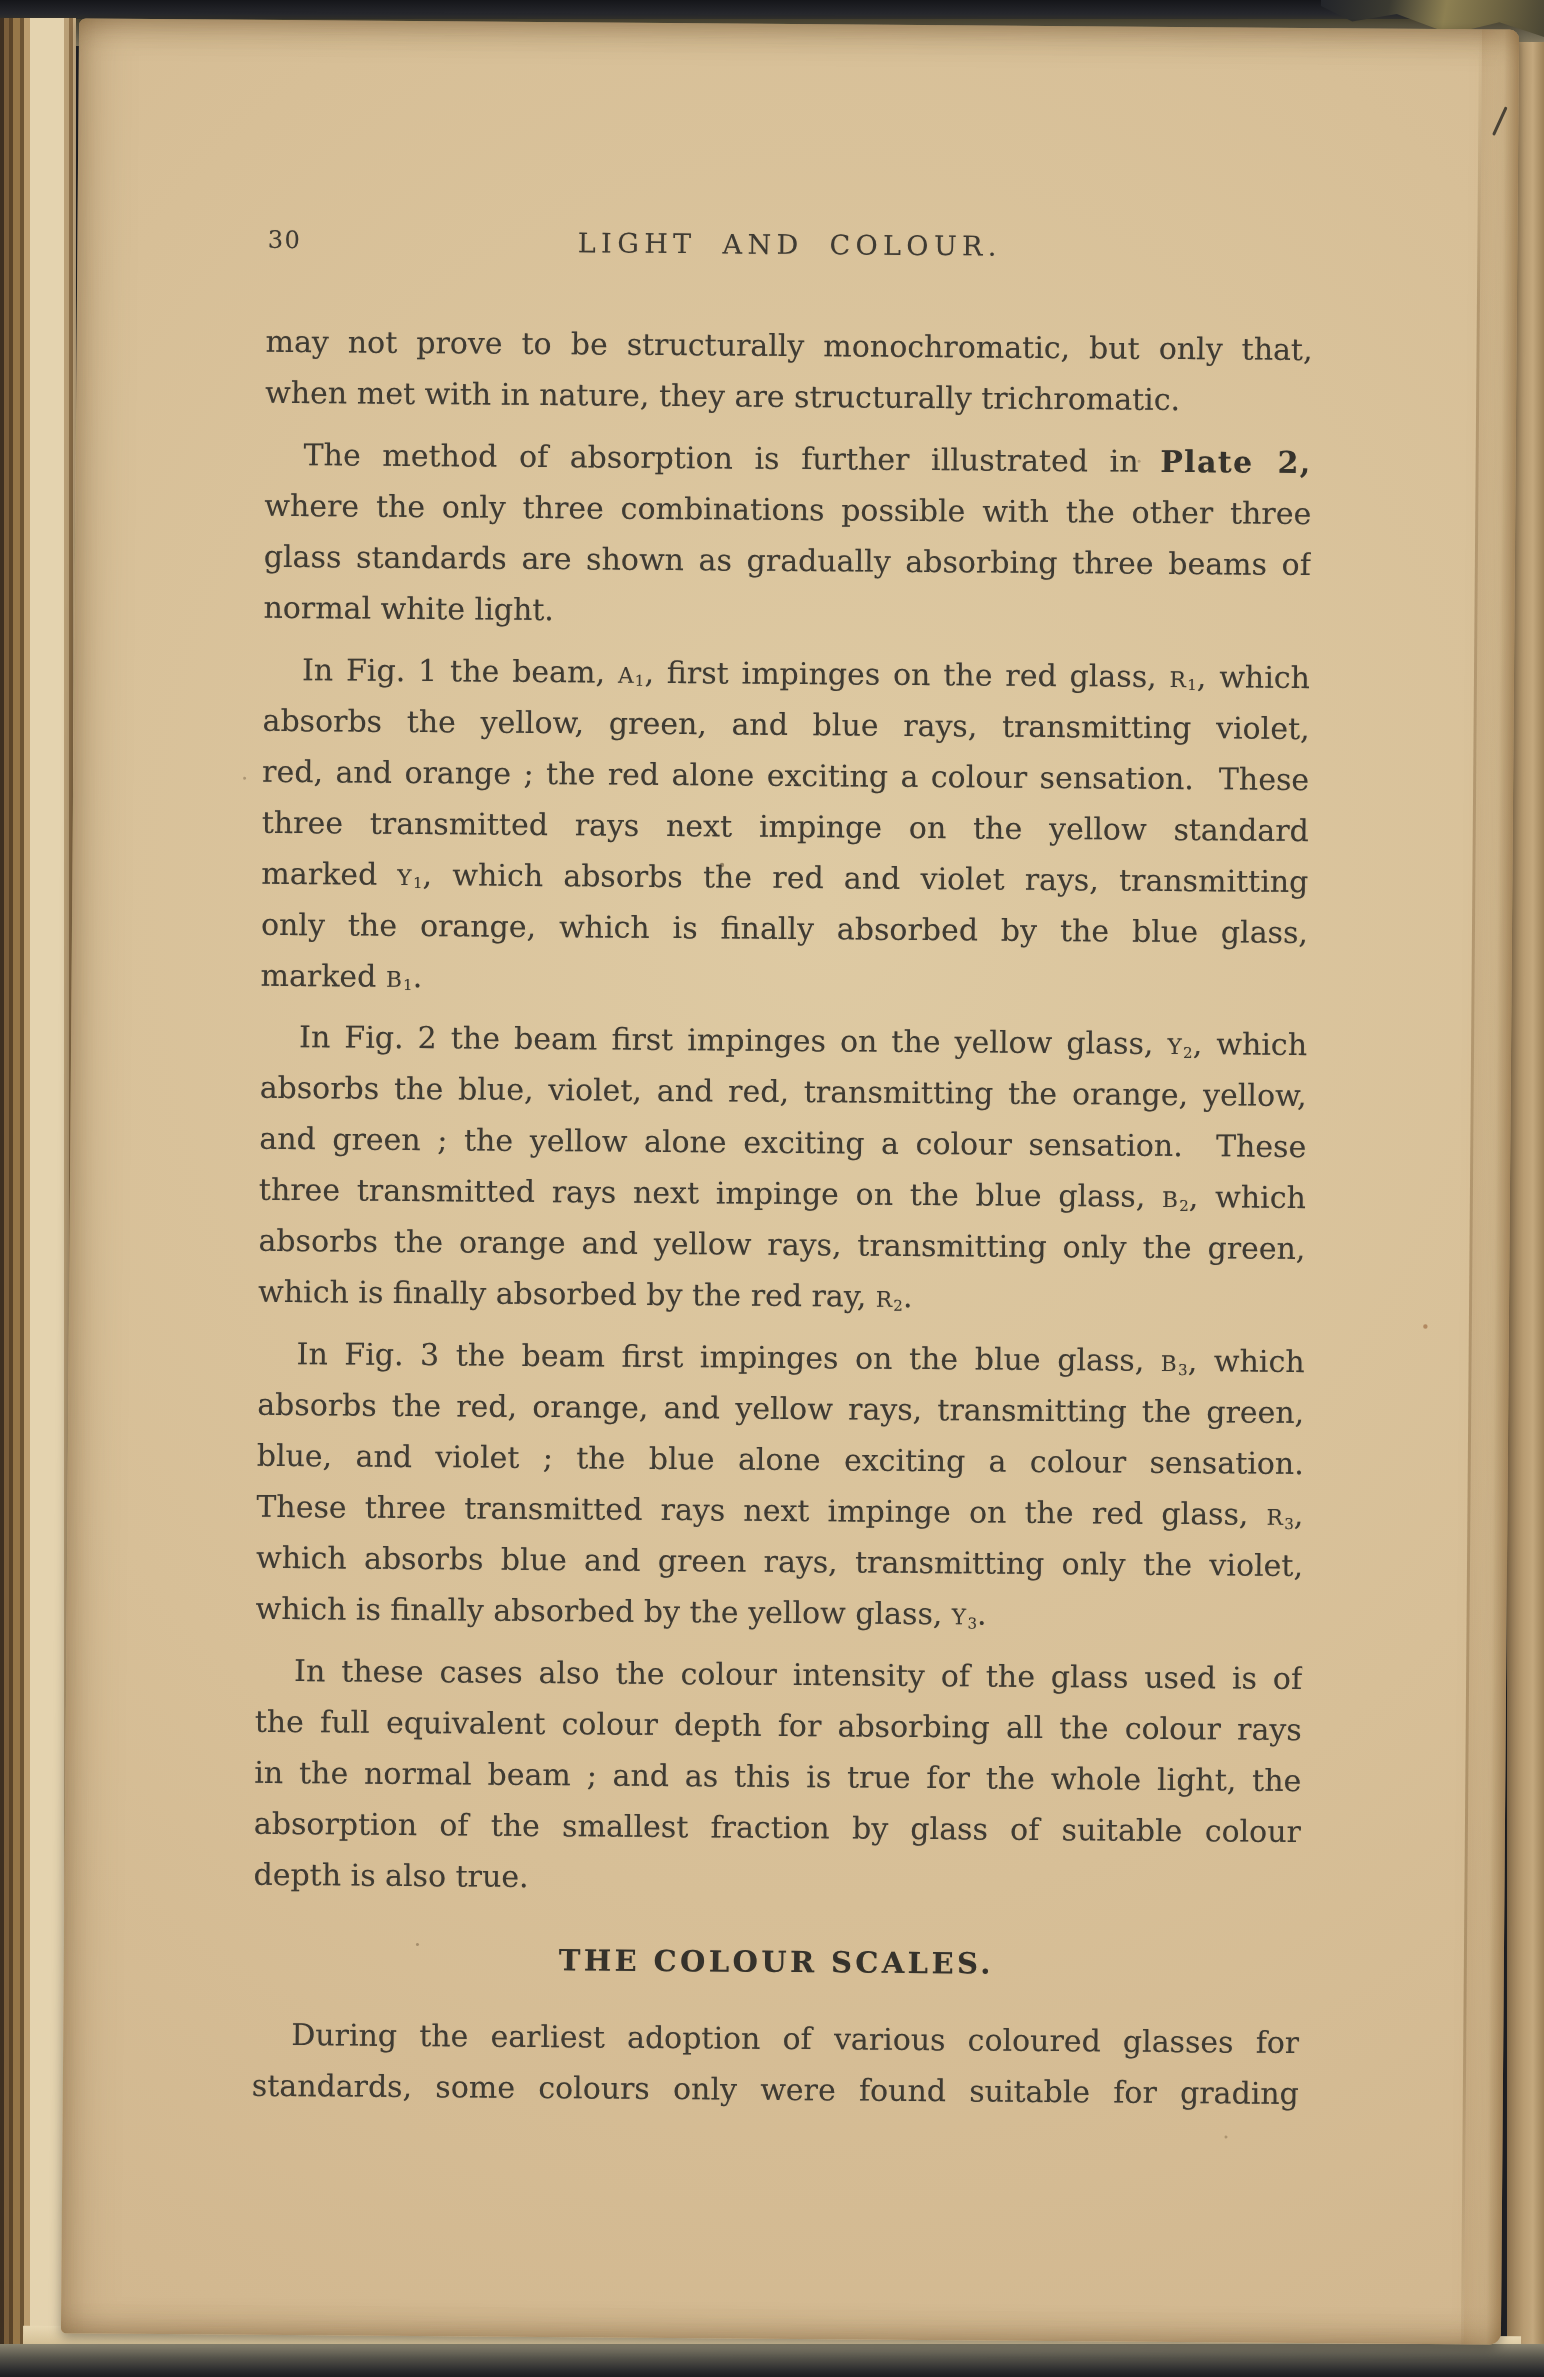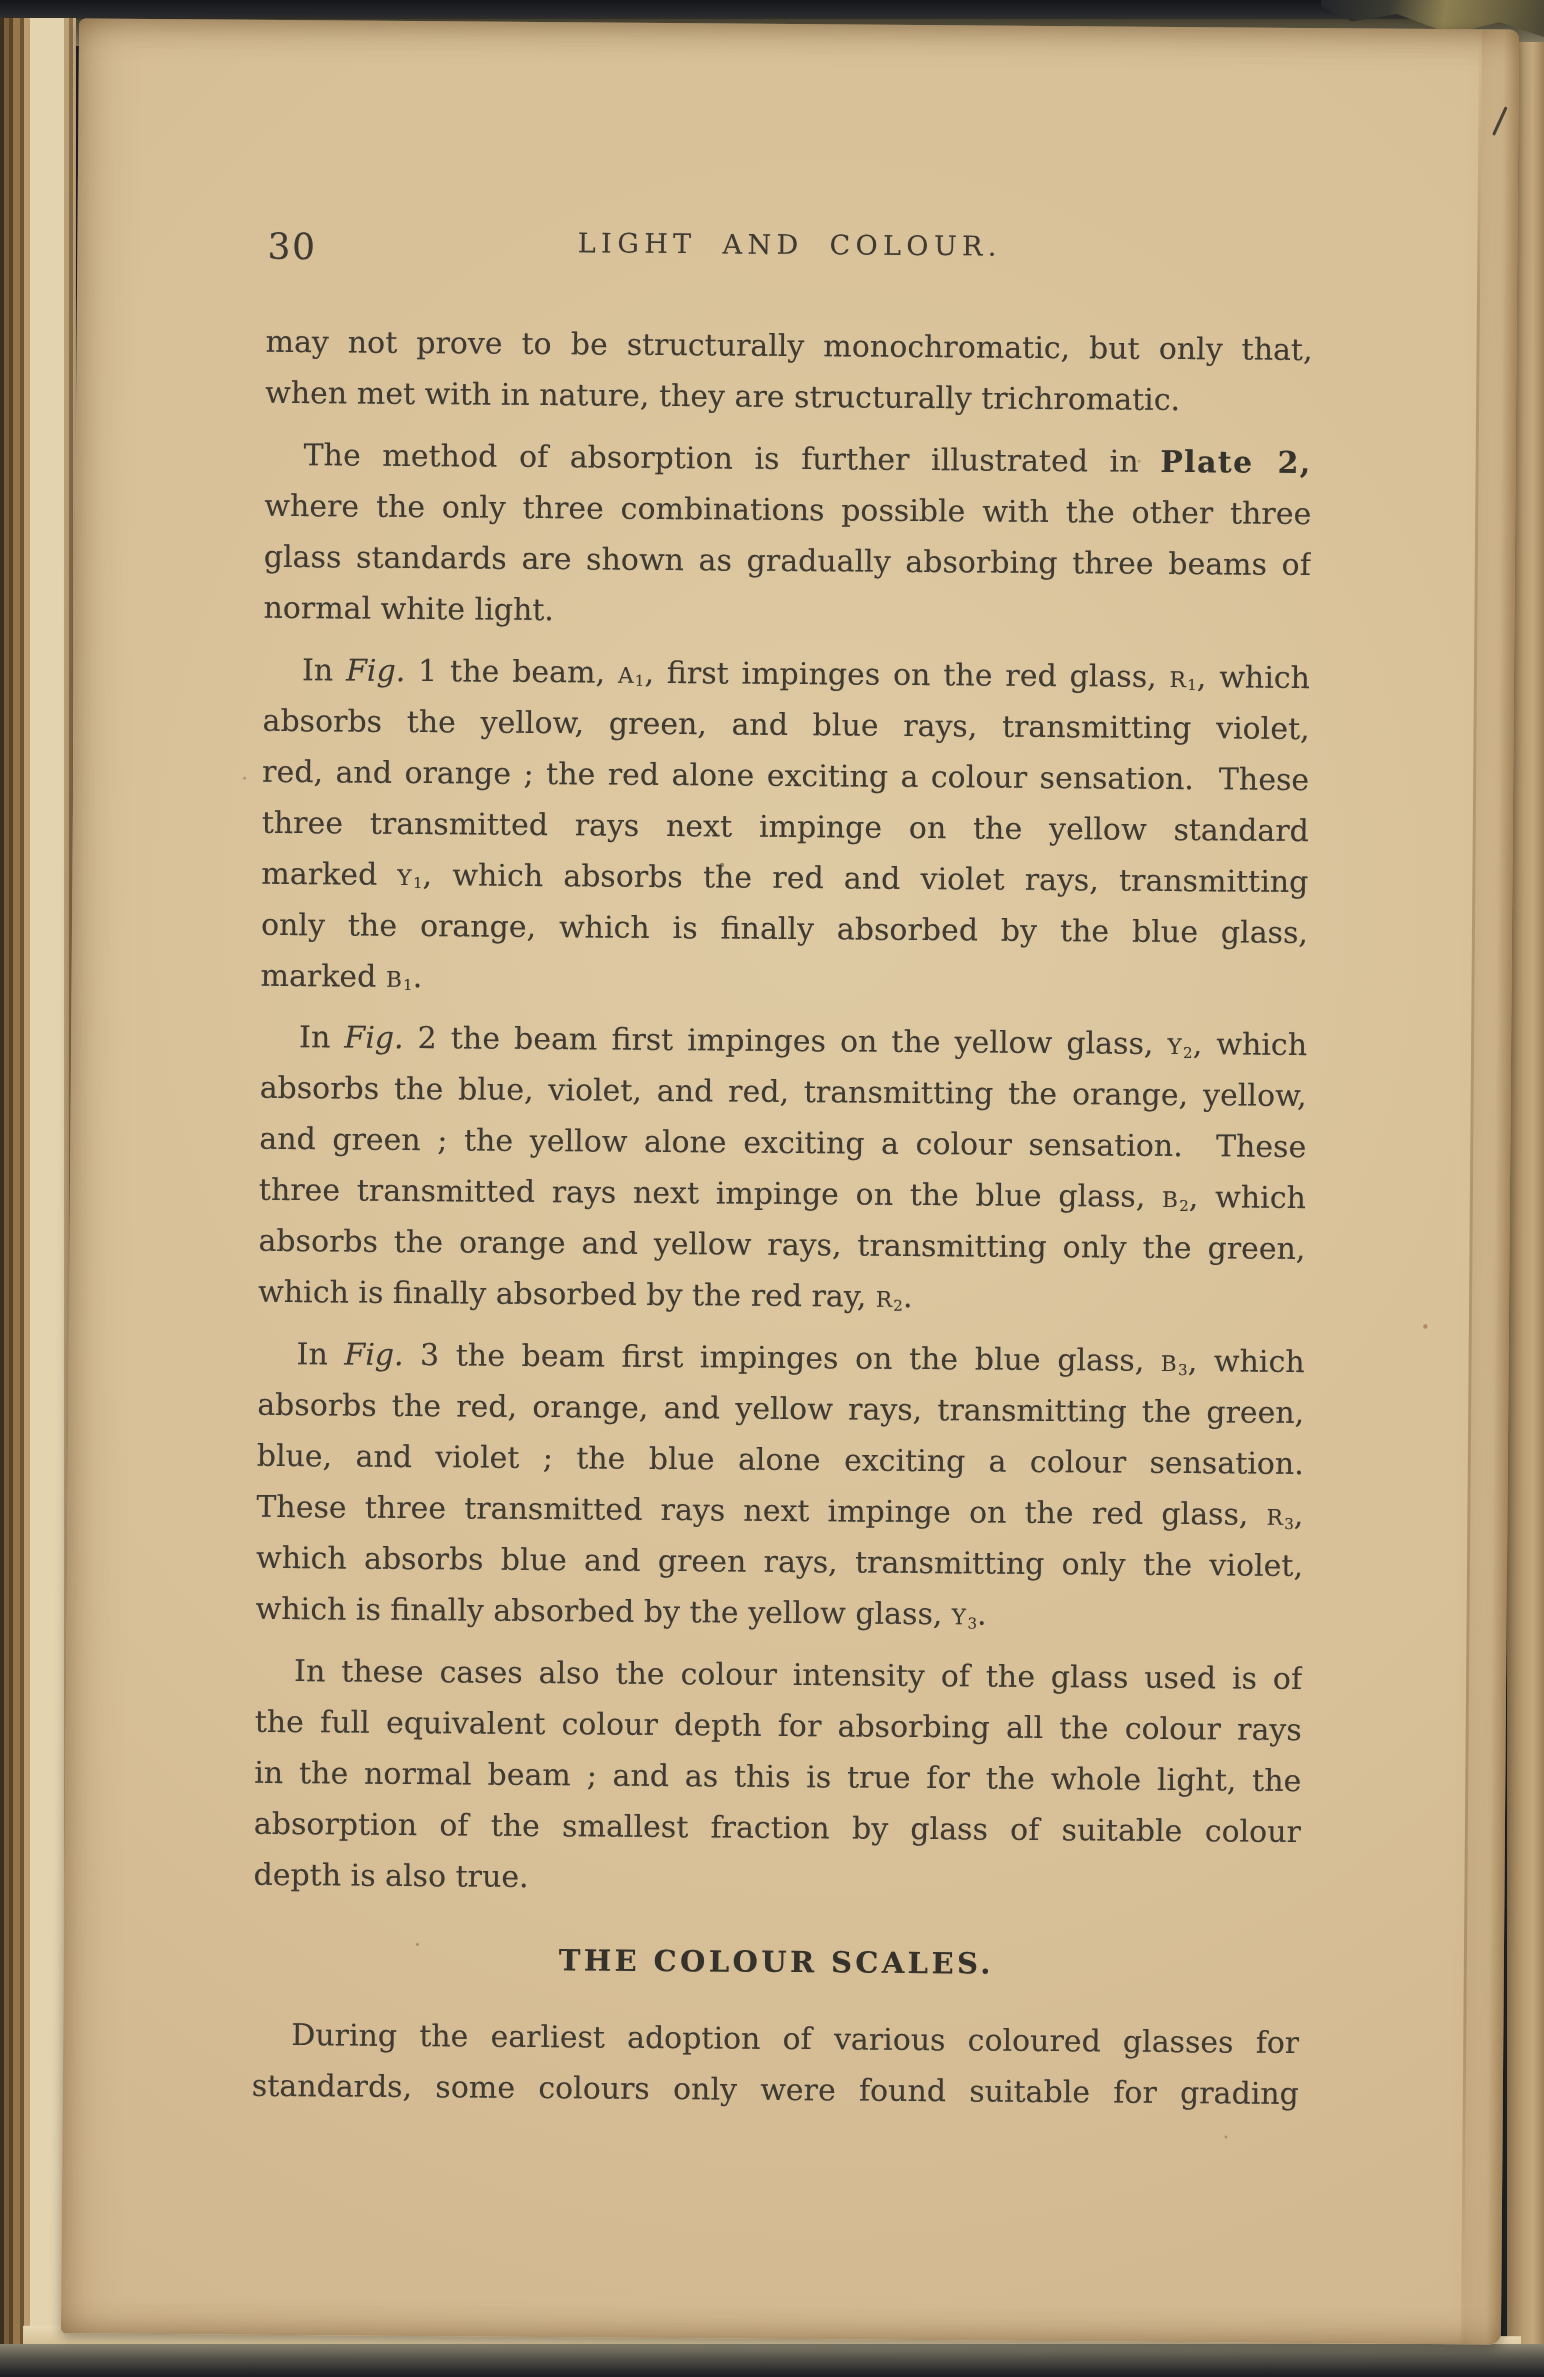--- a/index.html
+++ b/index.html
@@ -55,31 +55,31 @@
       1162px 2108px 0 0 rgba(95,75,50,.35),
       170px 757px 0 0 rgba(85,66,42,.35),
       1062px 433px 0 0 rgba(90,70,45,.3);}
   .ink-mark{position:absolute;right:17.6px;top:76px;width:2.7px;height:31px;border-radius:1.4px;
     background:#332f28;transform:rotate(24deg);opacity:.85;}
 
   
   .text-block{position:absolute;left:189px;top:205px;width:1047px;color:#3f3b33;
     font-size:30px;text-shadow:0 0 0.7px rgba(62,57,48,.35);}
   .header-row{position:relative;height:42px;}
-  .pagenum{position:absolute;left:1.4px;top:1.4px;font-size:36px;letter-spacing:1.4px;}
+  .pagenum{position:absolute;left:1.4px;top:1.4px;font-size:24px;letter-spacing:1.4px;}
   .running-title{display:block;text-align:center;font-size:27px;letter-spacing:5.4px;word-spacing:12px;}
   .body-text{margin-top:49px;}
   .para{margin-bottom:10.8px;}
   .para.indent .line:first-child{text-indent:39px;}
   .line{height:51px;line-height:51px;overflow:hidden;}
   .line.j{text-align:justify;}
   .line.j::after{content:"";display:inline-block;width:100%;height:0;vertical-align:top;}
   .sc{font-size:.72em;letter-spacing:0.7px;}
   .sub{font-size:.5em;vertical-align:-.24em;margin-left:0.7px;}
-  .i{font-style:italic;}
+  .i{}
   .b{font-weight:bold;letter-spacing:1.4px;color:#36332c;}
   .section-heading{text-align:center;font-weight:bold;font-size:29px;letter-spacing:3.4px;
     margin:39px 0 32px;color:#35322b;height:38px;line-height:38px;}
 </style>
 </head>
 <body>
 
 <div class="scene">
   <div class="top-cover"></div>
   <div class="top-olive"></div>

